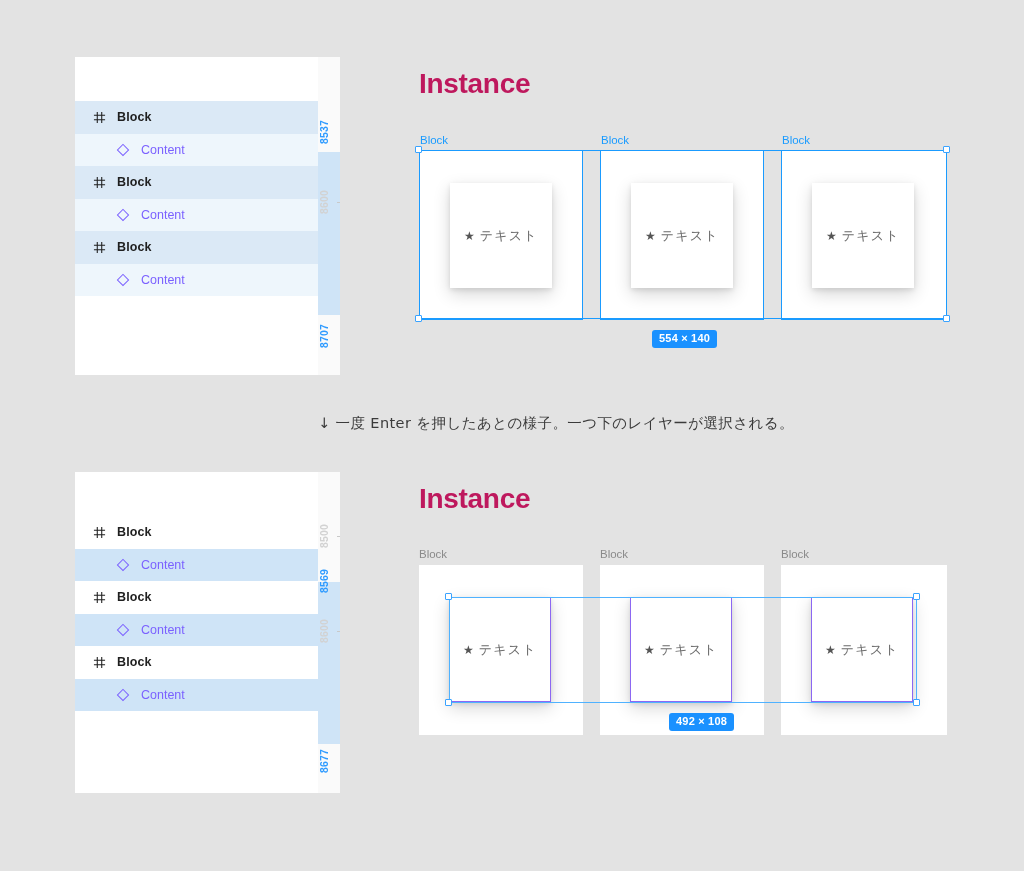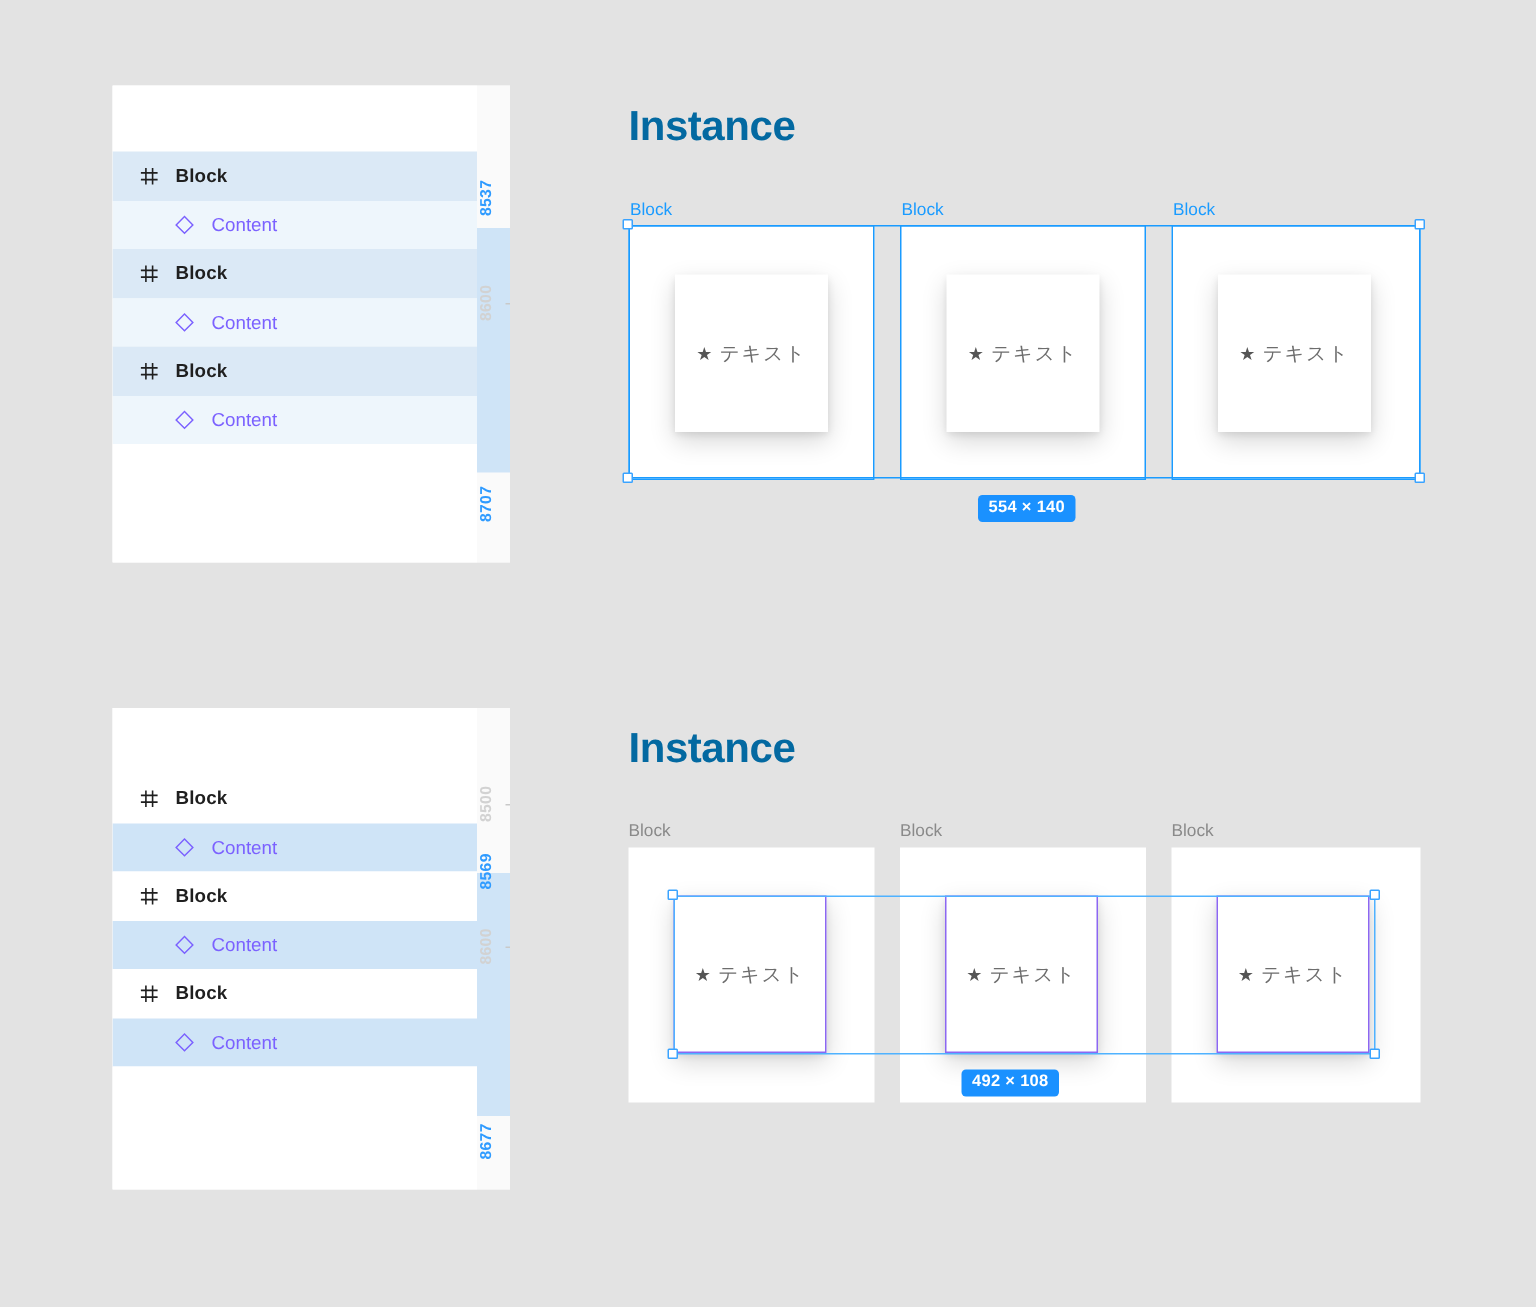--- a/index.html
+++ b/index.html
@@ -96,21 +96,21 @@
     width: 3px;
     height: 1px;
     background: #c9c9c9;
   }
 
   
   .canvas { position: absolute; }
   .canvas-title {
     font-size: 28px;
     font-weight: bold;
-    color: #0369a1;
+    color: #be185d;
     letter-spacing: -0.3px;
     line-height: 1;
   }
 
   .frames { position: relative; }
 
   .frame {
     position: absolute;
     top: 0;
     height: 170px;
@@ -297,20 +297,21 @@
       <div class="sel-box" style="left:0; top:0; width:528px; height:169px;"></div>
       <div class="handle" style="left:-4px;   top:-4px;"></div>
       <div class="handle" style="left:524px; top:-4px;"></div>
       <div class="handle" style="left:-4px;   top:165px;"></div>
       <div class="handle" style="left:524px; top:165px;"></div>
 
       <div class="dim-badge" style="left:233px; top:180px;">554 × 140</div>
     </div>
   </div>
 
+  <div class="caption" style="left:318px; top:414px;">↓ 一度 Enter を押したあとの様子。一つ下のレイヤーが選択される。</div>
 
   <div class="layers-panel" style="left:75px; top:472px; height:321px;">
     <div class="layers-list">
       <div class="layer-spacer" style="height:44px;"></div>
 
       <div class="layer-row block">
         <span class="icon">
           <svg width="13" height="13" viewBox="0 0 14 14" aria-hidden="true">
             <g stroke="#1f1f1f" stroke-width="1.15" fill="none">
               <path d="M1 4.6h12M1 9.4h12M4.6 1v12M9.4 1v12"></path>
@@ -411,17 +412,17 @@
           <span>テキスト</span>
         </div>
       </div>
 
       <div class="sel-box thin" style="left:30px; top:32px; width:468px; height:106px;"></div>
       <div class="handle" style="left:26px;  top:28px;"></div>
       <div class="handle" style="left:494px; top:28px;"></div>
       <div class="handle" style="left:26px;  top:134px;"></div>
       <div class="handle" style="left:494px; top:134px;"></div>
 
-      <div class="dim-badge" style="left:222px; top:148px;">492 × 108</div>
+      <div class="dim-badge" style="left:250px; top:148px;">492 × 108</div>
     </div>
   </div>
 
 </div>
 
 </body></html>

